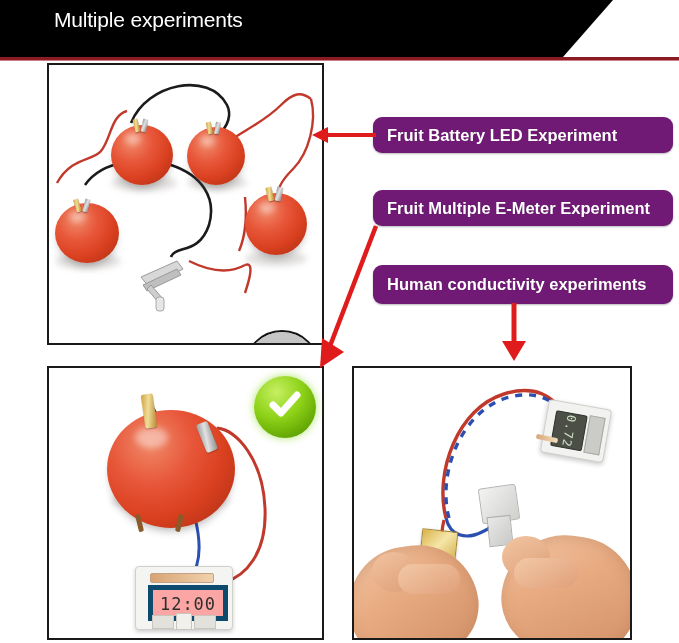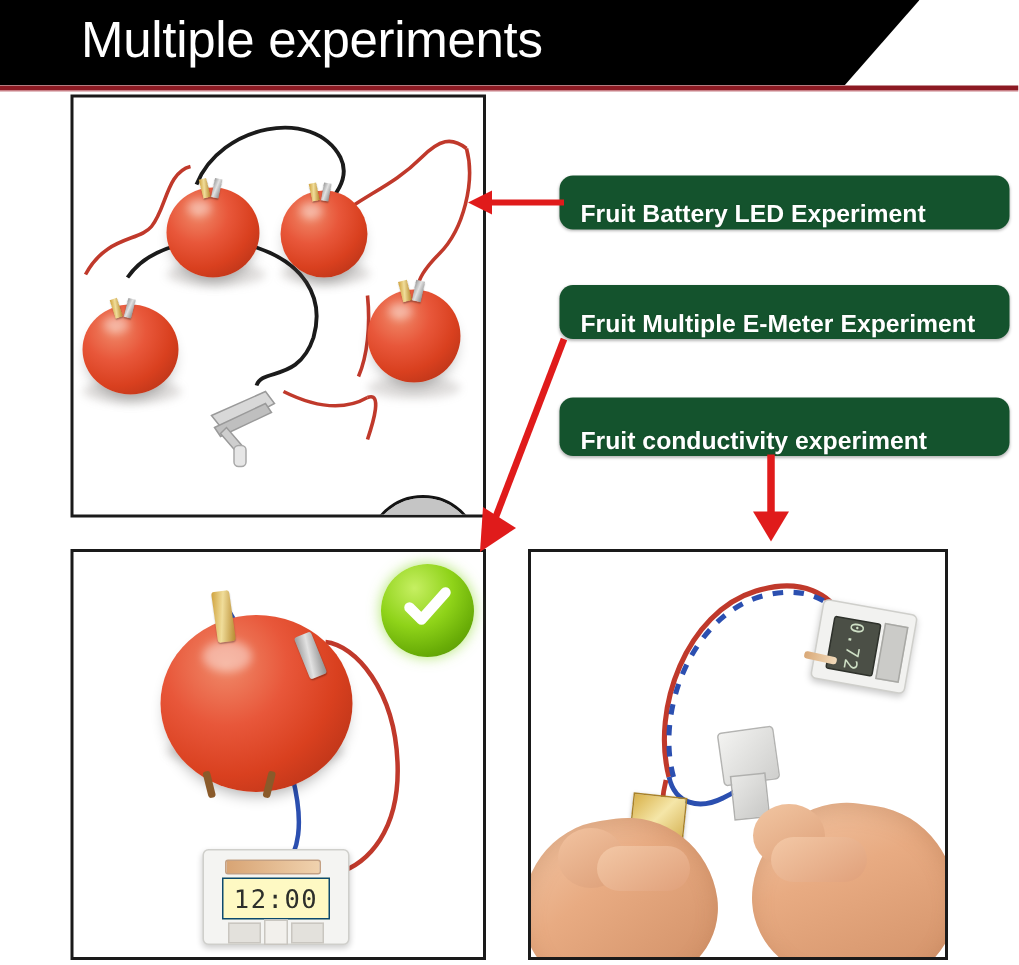--- a/index.html
+++ b/index.html
@@ -6,38 +6,38 @@
   body{width:679px;height:643px;position:relative;overflow:hidden;
        font-family:"Liberation Sans", sans-serif;}
 
   
   #header-bar{position:absolute;left:0;top:0;width:679px;height:57px;}
   #header-shape{position:absolute;left:0;top:0;width:679px;height:57px;
       background:#000000;
       -webkit-clip-path:polygon(0 0, 613px 0, 563px 57px, 0 57px);
       clip-path:polygon(0 0, 613px 0, 563px 57px, 0 57px);}
   #header-title{position:absolute;left:54px;top:8px;color:#ffffff;
-      font-size:34px;font-weight:400;letter-spacing:-0.2px;
+      font-size:21px;font-weight:400;letter-spacing:-0.2px;
       font-family:"Liberation Sans", sans-serif;white-space:nowrap;}
   #header-rule{position:absolute;left:0;top:57px;width:679px;height:3px;
       background:#8c1a23;}
   #header-rule2{position:absolute;left:0;top:60px;width:679px;height:1px;
       background:#c87f86;}
 
   
   .panel{position:absolute;background:#ffffff;border:2px solid #1a1a1a;
       box-sizing:border-box;overflow:hidden;}
   #panel-led{left:47px;top:63px;width:277px;height:282px;}
   #panel-meter{left:47px;top:366px;width:277px;height:274px;}
   #panel-human{left:352px;top:366px;width:280px;height:274px;}
 
   
-  .callout{position:absolute;background:#14532d;border-radius:9px;
+  .callout{position:absolute;background:#701a75;border-radius:9px;
       box-shadow:0 1px 2px rgba(0,0,0,.28);
-      display:flex;align-items:flex-end;box-sizing:border-box;
+      display:flex;align-items:center;box-sizing:border-box;
       padding-left:14px;}
   .callout span{color:#ffffff;font-size:16.5px;font-weight:bold;
       font-family:"Liberation Sans", sans-serif;white-space:nowrap;
       text-shadow:0 0 1px rgba(0,0,0,.25);}
   #callout-led{left:373px;top:117px;width:300px;height:36px;}
   #callout-emeter{left:373px;top:190px;width:300px;height:36px;}
   #callout-human{left:373px;top:265px;width:300px;height:39px;}
 
   
   .arrow-svg{position:absolute;overflow:visible;}
@@ -64,21 +64,21 @@
   
   #check-badge{position:absolute;left:254px;top:376px;width:62px;height:62px;
      border-radius:50%;
      background:radial-gradient(circle at 36% 26%, #c6ef62 0%, #8fd319 42%, #69ad07 72%, #4f8a05 100%);
      box-shadow:0 0 9px rgba(150,220,60,.75);}
   #check-badge .tick{position:absolute;left:13px;top:11px;width:36px;height:36px;}
 
   
   .clockbody{position:absolute;background:#f4f4f2;border:1px solid #cfcfcb;
      border-radius:4px;box-shadow:0 2px 4px rgba(0,0,0,.2);}
-  .lcd{position:absolute;background:#fef9c3;border:1px solid #0c4a6e;}
+  .lcd{position:absolute;background:#fca5a5;border:5px solid #0c4a6e;}
   .lcd-txt{position:absolute;width:100%;text-align:center;
      font-family:"DejaVu Sans Mono", monospace;color:#2d2f2b;
      letter-spacing:1px;}
 
   
   .hand{position:absolute;border-radius:46% 46% 40% 40%/55% 55% 45% 45%;
      background:linear-gradient(150deg,#f4c9a8 0%,#e8ab82 40%,#d08f66 100%);
      box-shadow:inset 0 4px 14px rgba(160,100,60,.28);}
 </style>
 </head>
@@ -213,21 +213,21 @@
   <div class="ph" style="left:160px;top:190px;width:64px;height:30px;border-radius:18px;background:linear-gradient(150deg,#f3c8a6,#e0a07a);"></div>
 </div>
 
 <div class="callout" id="callout-led">
   <span>Fruit Battery LED Experiment</span>
 </div>
 <div class="callout" id="callout-emeter">
   <span>Fruit Multiple E-Meter Experiment</span>
 </div>
 <div class="callout" id="callout-human">
-  <span>Fruit conductivity experiment</span>
+  <span>Human conductivity experiments</span>
 </div>
 
 <svg class="arrow-svg" style="left:310px;top:120px;" width="70" height="32">
   <line x1="66" y1="15" x2="16" y2="15" stroke="#e01b1b" stroke-width="4"></line>
   <path d="M2,15 L18,7 L18,23 Z" fill="#e01b1b"></path>
 </svg>
 
 <svg class="arrow-svg" style="left:300px;top:222px;" width="90" height="148">
   <line x1="76" y1="4" x2="30" y2="124" stroke="#e01b1b" stroke-width="4.5"></line>
   <path d="M20,146 L22,116 L44,130 Z" fill="#e01b1b"></path>

